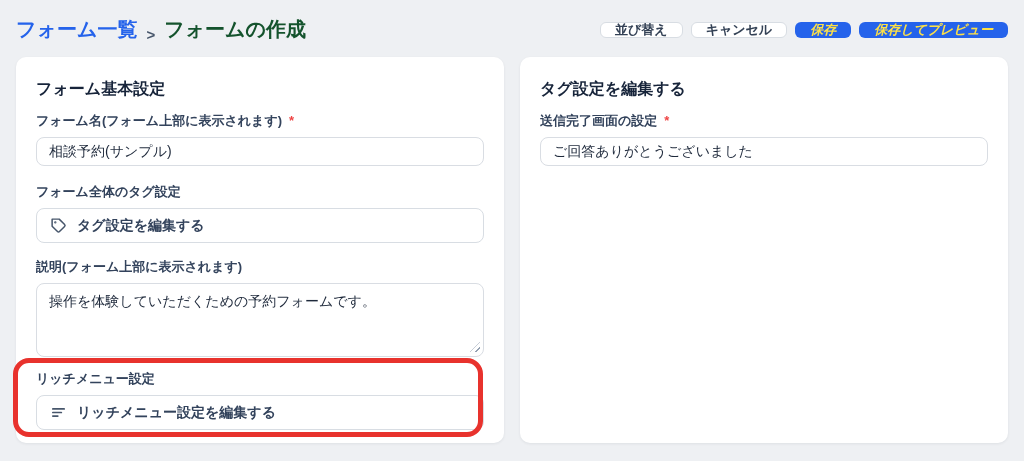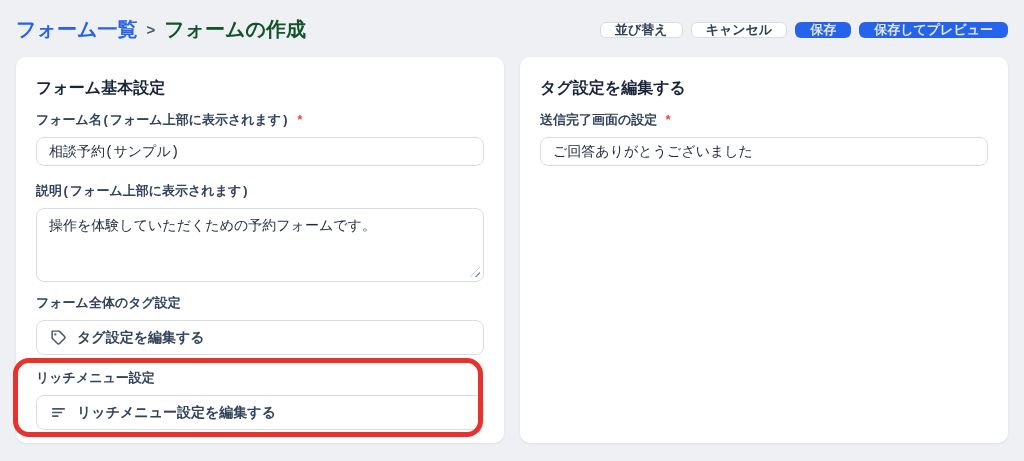--- a/index.html
+++ b/index.html
@@ -5,35 +5,35 @@
   * { box-sizing: border-box; }
   html,body { margin:0; padding:0; }
   body {
     width:1024px; height:461px; overflow:hidden;
     background:#eef0f3;
     font-family:"Liberation Sans","DejaVu Sans",sans-serif;
     color:#1e293b;
   }
   
   .header { display:flex; justify-content:space-between; align-items:center; padding:16px 16px 14px; }
-  .breadcrumb { display:flex; align-items:center; gap:9px; font-weight:700; }
+  .breadcrumb { display:flex; align-items:flex-end; gap:9px; font-weight:700; }
   .breadcrumb .link { color:var(--accent,#2563eb); font-size:20px; cursor:pointer; }
   .breadcrumb .sep { color:#47566b; font-size:15px; }
   .breadcrumb .current { color:#14532d; font-size:20px; }
   .actions { display:flex; gap:8px; }
   .btn {
     height:16px; padding:0 14px; border-radius:6px;
     font-size:13px; font-weight:700; font-family:inherit;
     display:flex; align-items:center; cursor:pointer;
     border:1px solid transparent; white-space:nowrap;
   }
   .btn-white { background:#ffffff; border-color:#d8dde3; color:#334155; }
-  .btn-blue  { background:var(--accent,#2563eb); color:#e5e5e5; }
+  .btn-blue  { background:var(--accent,#2563eb); color:#fde047;font-style:italic; }
   
-  .main { display:flex; gap:16px; padding:0 16px;font-family:Liberation Mono, monospace; }
+  .main { display:flex; gap:16px; padding:0 16px; }
   .card {
     flex:1; position:relative;
     background:#ffffff; border-radius:10px;
     box-shadow:0 1px 3px rgba(16,24,40,.07);
     padding:22px 20px 12px; height:386px;
   }
   .card-title { font-size:16px; line-height:20px; font-weight:700; color:#17243a; margin-bottom:14px; }
   .field { margin-bottom:18px; }
   .field.tight { margin-bottom:14px; }
   .field.last { margin-bottom:16px; }
@@ -95,43 +95,43 @@
     <div class="card-title">フォーム基本設定</div>
 
     <div class="field">
       <div class="label">
         <span>フォーム名(フォーム上部に表示されます)</span>
         <span class="req">*</span>
       </div>
       <input class="text-input" type="text" value="相談予約(サンプル)" style="">
     </div>
 
-    <div class="field tight">
-      <div class="label">
-        <span>説明(フォーム上部に表示されます)</span>
-      </div>
-      <div class="textarea-wrap">
-        <textarea class="text-area" style="">操作を体験していただくための予約フォームです。</textarea>
-        <div class="resize-handle"></div>
-      </div>
-    </div>
-
     <div class="field last">
       <div class="label">
         <span>フォーム全体のタグ設定</span>
       </div>
       <button class="edit-btn">
         <span style="display:flex;">
           <svg width="17" height="17" viewBox="0 0 24 24" fill="none" stroke="#47566b" stroke-width="2.1" stroke-linejoin="round">
             <path d="M20.59 13.41 13.4 20.6a2 2 0 0 1-2.83 0L3 13V3h10l7.59 7.59a2 2 0 0 1 0 2.82z"></path>
             <circle cx="7.5" cy="7.5" r="0.6" fill="#47566b"></circle>
           </svg>
         </span>
         <span>タグ設定を編集する</span>
       </button>
+    </div>
+
+    <div class="field tight">
+      <div class="label">
+        <span>説明(フォーム上部に表示されます)</span>
+      </div>
+      <div class="textarea-wrap">
+        <textarea class="text-area" style="">操作を体験していただくための予約フォームです。</textarea>
+        <div class="resize-handle"></div>
+      </div>
     </div>
 
     <div class="rich-menu-group">
       <div class="annotation"></div>
       <div class="label">
         <span>リッチメニュー設定</span>
       </div>
       <button class="edit-btn">
         <span style="display:flex;">
           <svg width="17" height="17" viewBox="0 0 24 24" fill="none" stroke="#47566b" stroke-width="2.4" stroke-linecap="round">

